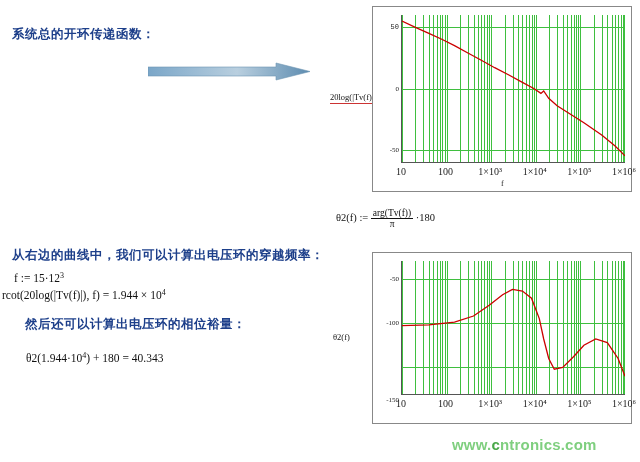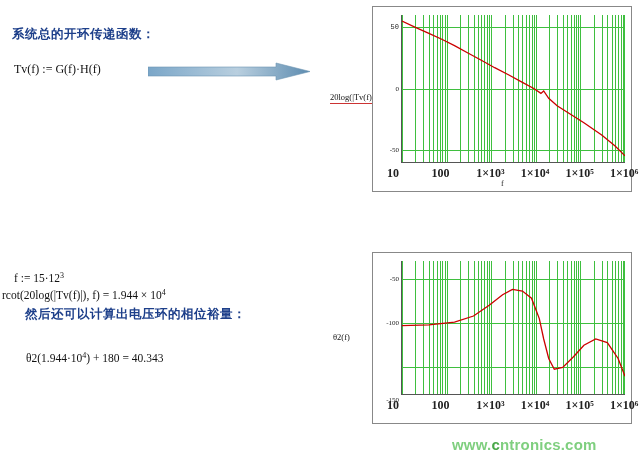--- a/index.html
+++ b/index.html
@@ -25,21 +25,21 @@
     position: absolute;
     font-family: "Liberation Sans", sans-serif;
     font-weight: bold;
     color: #1d3f8a;
     font-size: 12.5px;
     letter-spacing: 0.5px;
     white-space: nowrap;
   }
   #heading1 { left: 12px; top: 26px; }
   #heading2 { left: 12px; top: 247px; }
-  #heading3 { left: 25px; top: 306px; }
+  #heading3 { left: 25px; top: 316px; }
 
   .formula {
     position: absolute;
     font-family: "Liberation Serif", serif;
     color: #111111;
     white-space: nowrap;
   }
   #formula-tv { left: 14px; top: 62px; font-size: 12px; }
   #formula-f  { left: 14px; top: 271px; font-size: 11.5px; }
   #formula-root { left: 2px; top: 288px; font-size: 11.5px; }
@@ -93,25 +93,25 @@
     position: absolute;
     font-size: 7px;
     font-family: "Liberation Serif", serif;
     color: #222;
     text-align: right;
     width: 26px;
     left: 0;
   }
   .xtick {
     position: absolute;
-    font-size: 12px;
+    font-size: 10px;
     font-family: "Liberation Serif", serif;
     color: #222;
-    white-space: nowrap;
-    font-weight: bold;
+    text-align: center;
+    white-space: nowrap;
   }
   .axis-label {
     position: absolute;
     font-size: 8px;
     font-family: "Liberation Serif", serif;
     color: #222;
   }
 
   .y-caption {
     position: absolute;
@@ -157,50 +157,58 @@
   }
   .watermark .dark { color: #4aa84a; }
 </style>
 </head>
 <body>
 
 <div class="page">
 
   <div class="cn-heading" id="heading1">系统总的开环传递函数：</div>
 
-  <div class="formula" id="formula-tv">Tv(f) := G(f)·H(f)</div>
 
   <div class="arrow-wrap">
     <svg width="162" height="20" viewBox="0 0 162 20">
       <defs>
         <linearGradient id="ag" x1="0" y1="0" x2="1" y2="0">
           <stop offset="0%" stop-color="#7aa6c8"></stop>
           <stop offset="55%" stop-color="#b9cfdf"></stop>
           <stop offset="100%" stop-color="#5d8cb0"></stop>
         </linearGradient>
       </defs>
       <polygon points="0,5 128,5 128,1 162,9.5 128,18 128,14 0,14" fill="url(#ag)" stroke="#6d93b2" stroke-width="0.6"></polygon>
     </svg>
   </div>
 
+  <div class="cn-heading" id="heading2">从右边的曲线中，我们可以计算出电压环的穿越频率：</div>
 
   <div class="formula" id="formula-f">
     <span>f := 15·12</span><span class="sup">3</span>
   </div>
 
   <div class="formula" id="formula-root">
     <span>rcot(20log(|Tv(f)|), f) = 1.944 × 10</span><span class="sup">4</span>
   </div>
 
   <div class="cn-heading" id="heading3">然后还可以计算出电压环的相位裕量：</div>
 
   <div class="formula" id="formula-phase">
     <span>θ2(1.944·10</span><span class="sup">4</span><span>) + 180 = 40.343</span>
   </div>
 
+  <div id="mid-formula">
+    <span>θ2(f) :=</span>
+    <span class="frac">
+      <span class="num">arg(Tv(f))</span>
+      <span class="den">π</span>
+    </span>
+    <span>·180</span>
+  </div>
 
   <div class="y-caption" id="ycap-top">20log(|Tv(f)|)</div>
 
   <div class="chart-box" id="chart-top">
     <div class="plot" id="plot-top">
         <div class="vgrid" style="left: 0px;"></div>
         <div class="vgrid" style="left: 13.4px;"></div>
         <div class="vgrid" style="left: 21.3px;"></div>
         <div class="vgrid" style="left: 26.9px;"></div>
         <div class="vgrid" style="left: 31.2px;"></div>

